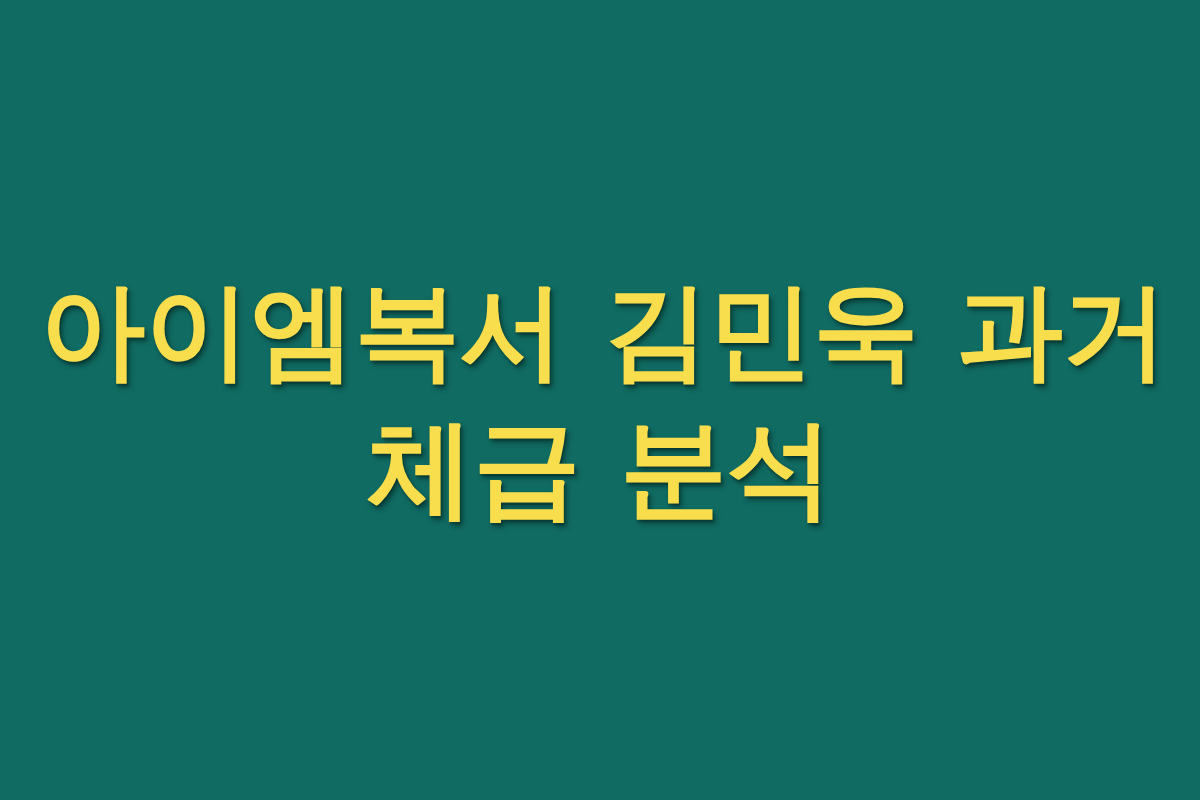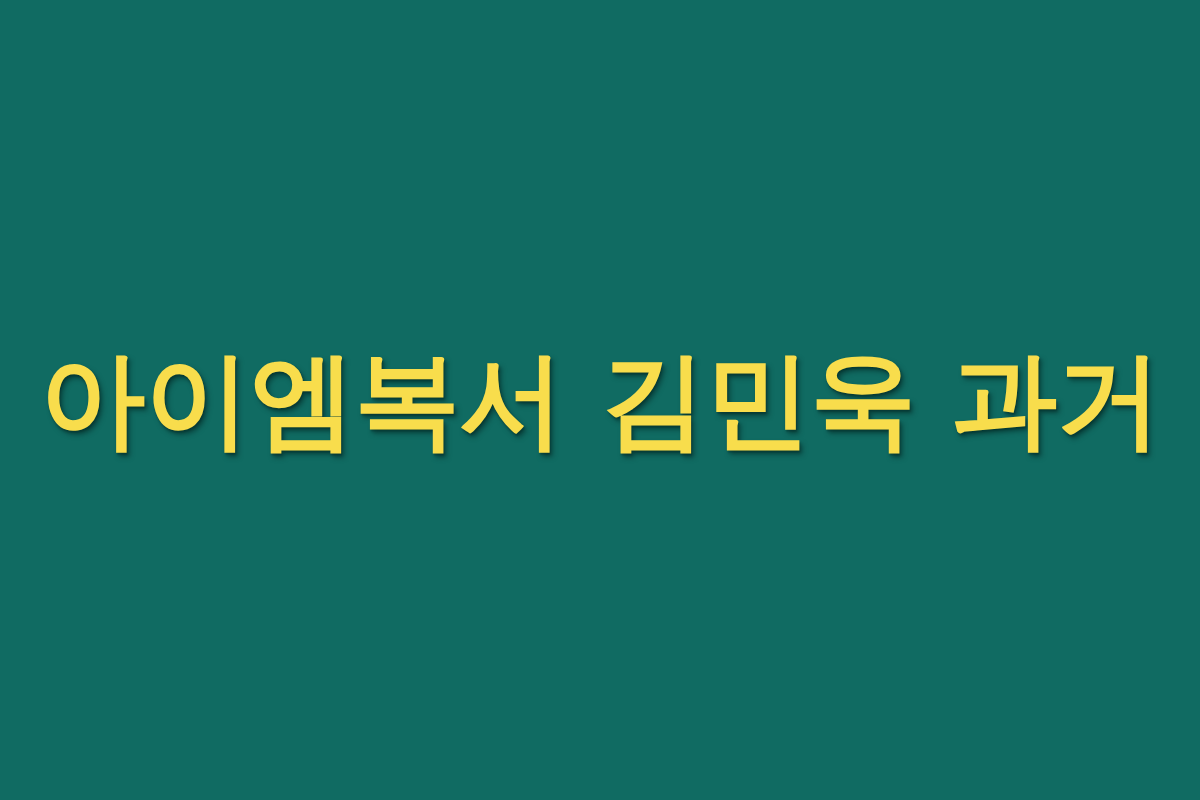--- a/index.html
+++ b/index.html
@@ -29,21 +29,21 @@
   }
 
   #headline {
     display: block;
     width: 100%;
     margin: 2px;
     padding: 0 40px;
     box-sizing: border-box;
     text-align: center;
     color: #f8dd4c;
-    font-family: Liberation Serif, serif;
+    font-family: Liberation Sans, sans-serif;
     font-size: 107px;
     font-weight: 700;
     line-height: 1.30;
     letter-spacing: -0.005em;
     word-spacing: 0.10em;
     text-rendering: optimizeLegibility;
     text-shadow:
       3px 4px 5px rgba(3, 38, 34, 0.55),
       1px 2px 2px rgba(3, 38, 34, 0.40);
   }
@@ -62,15 +62,16 @@
     font-size: 1em;
   }
 </style>
 </head>
 <body>
 
 <div id="title-card" style="background-color: rgb(16, 107, 98);">
 
   <h1 id="headline" style="color: rgb(248, 221, 76);">
     <span class="headline-line line-1">아이엠복서 김민욱 과거</span>
+    <span class="headline-line line-2">체급 분석</span>
   </h1>
 
 </div>
 
 </body></html>

